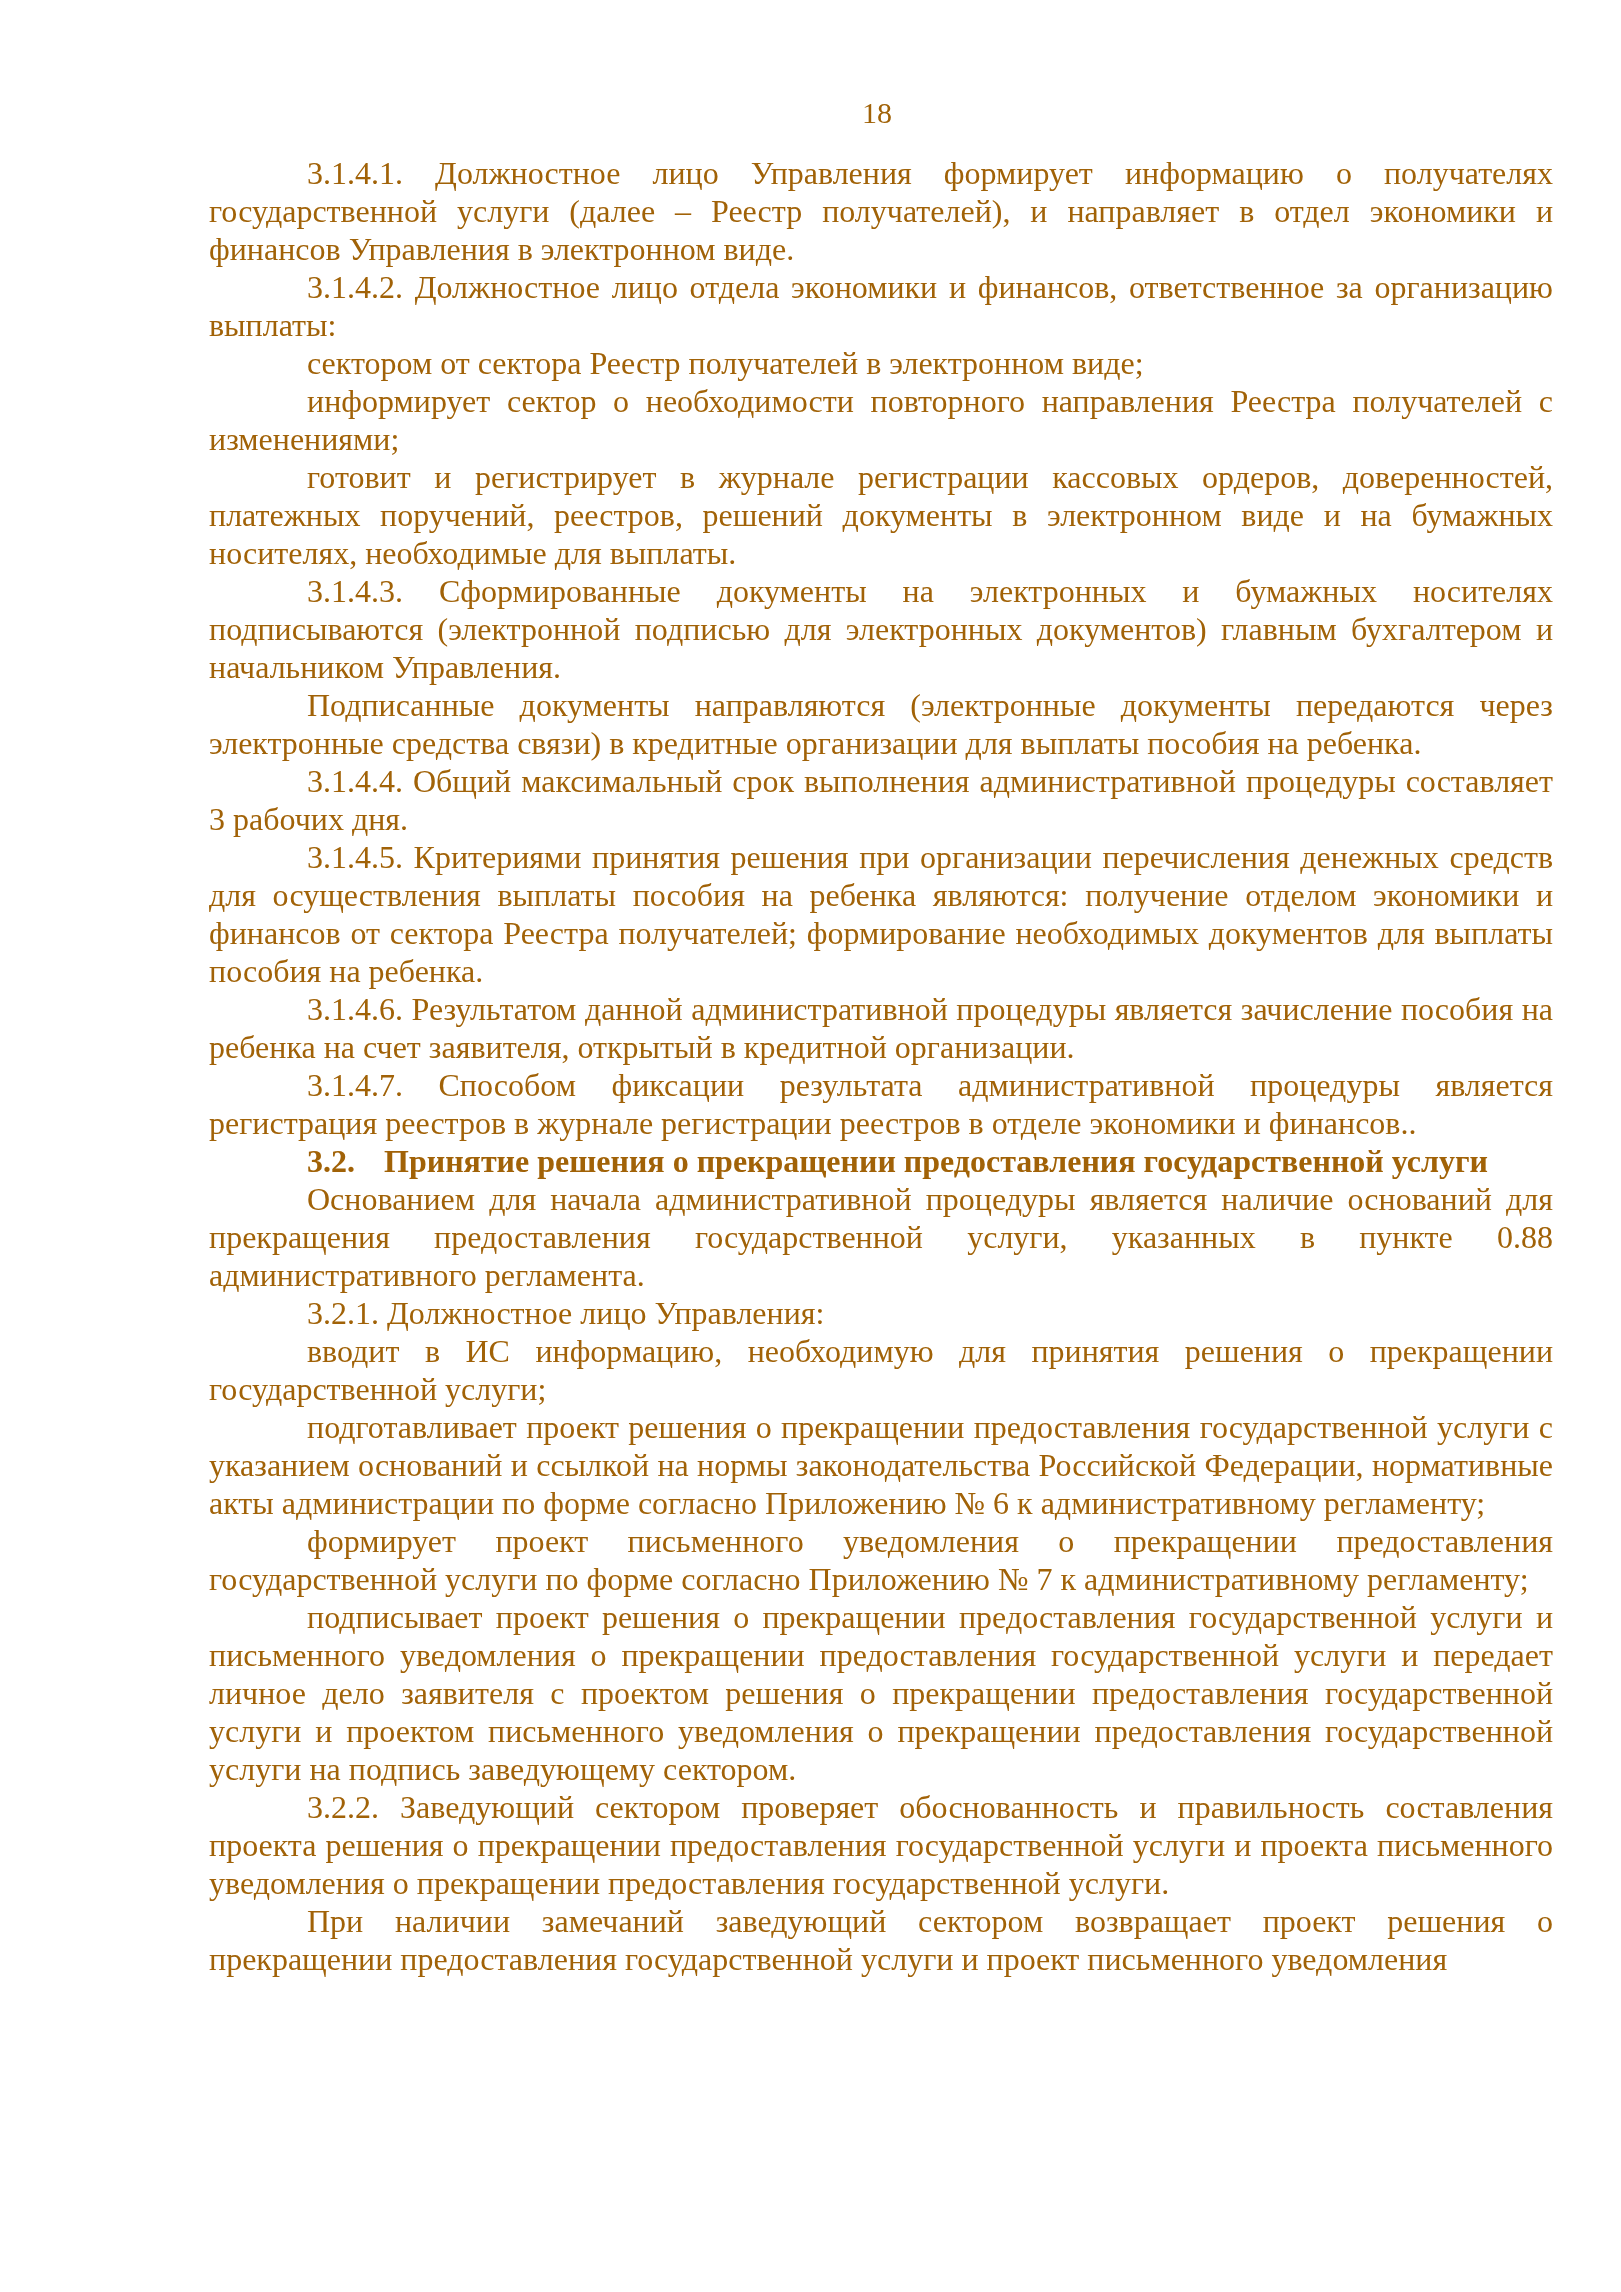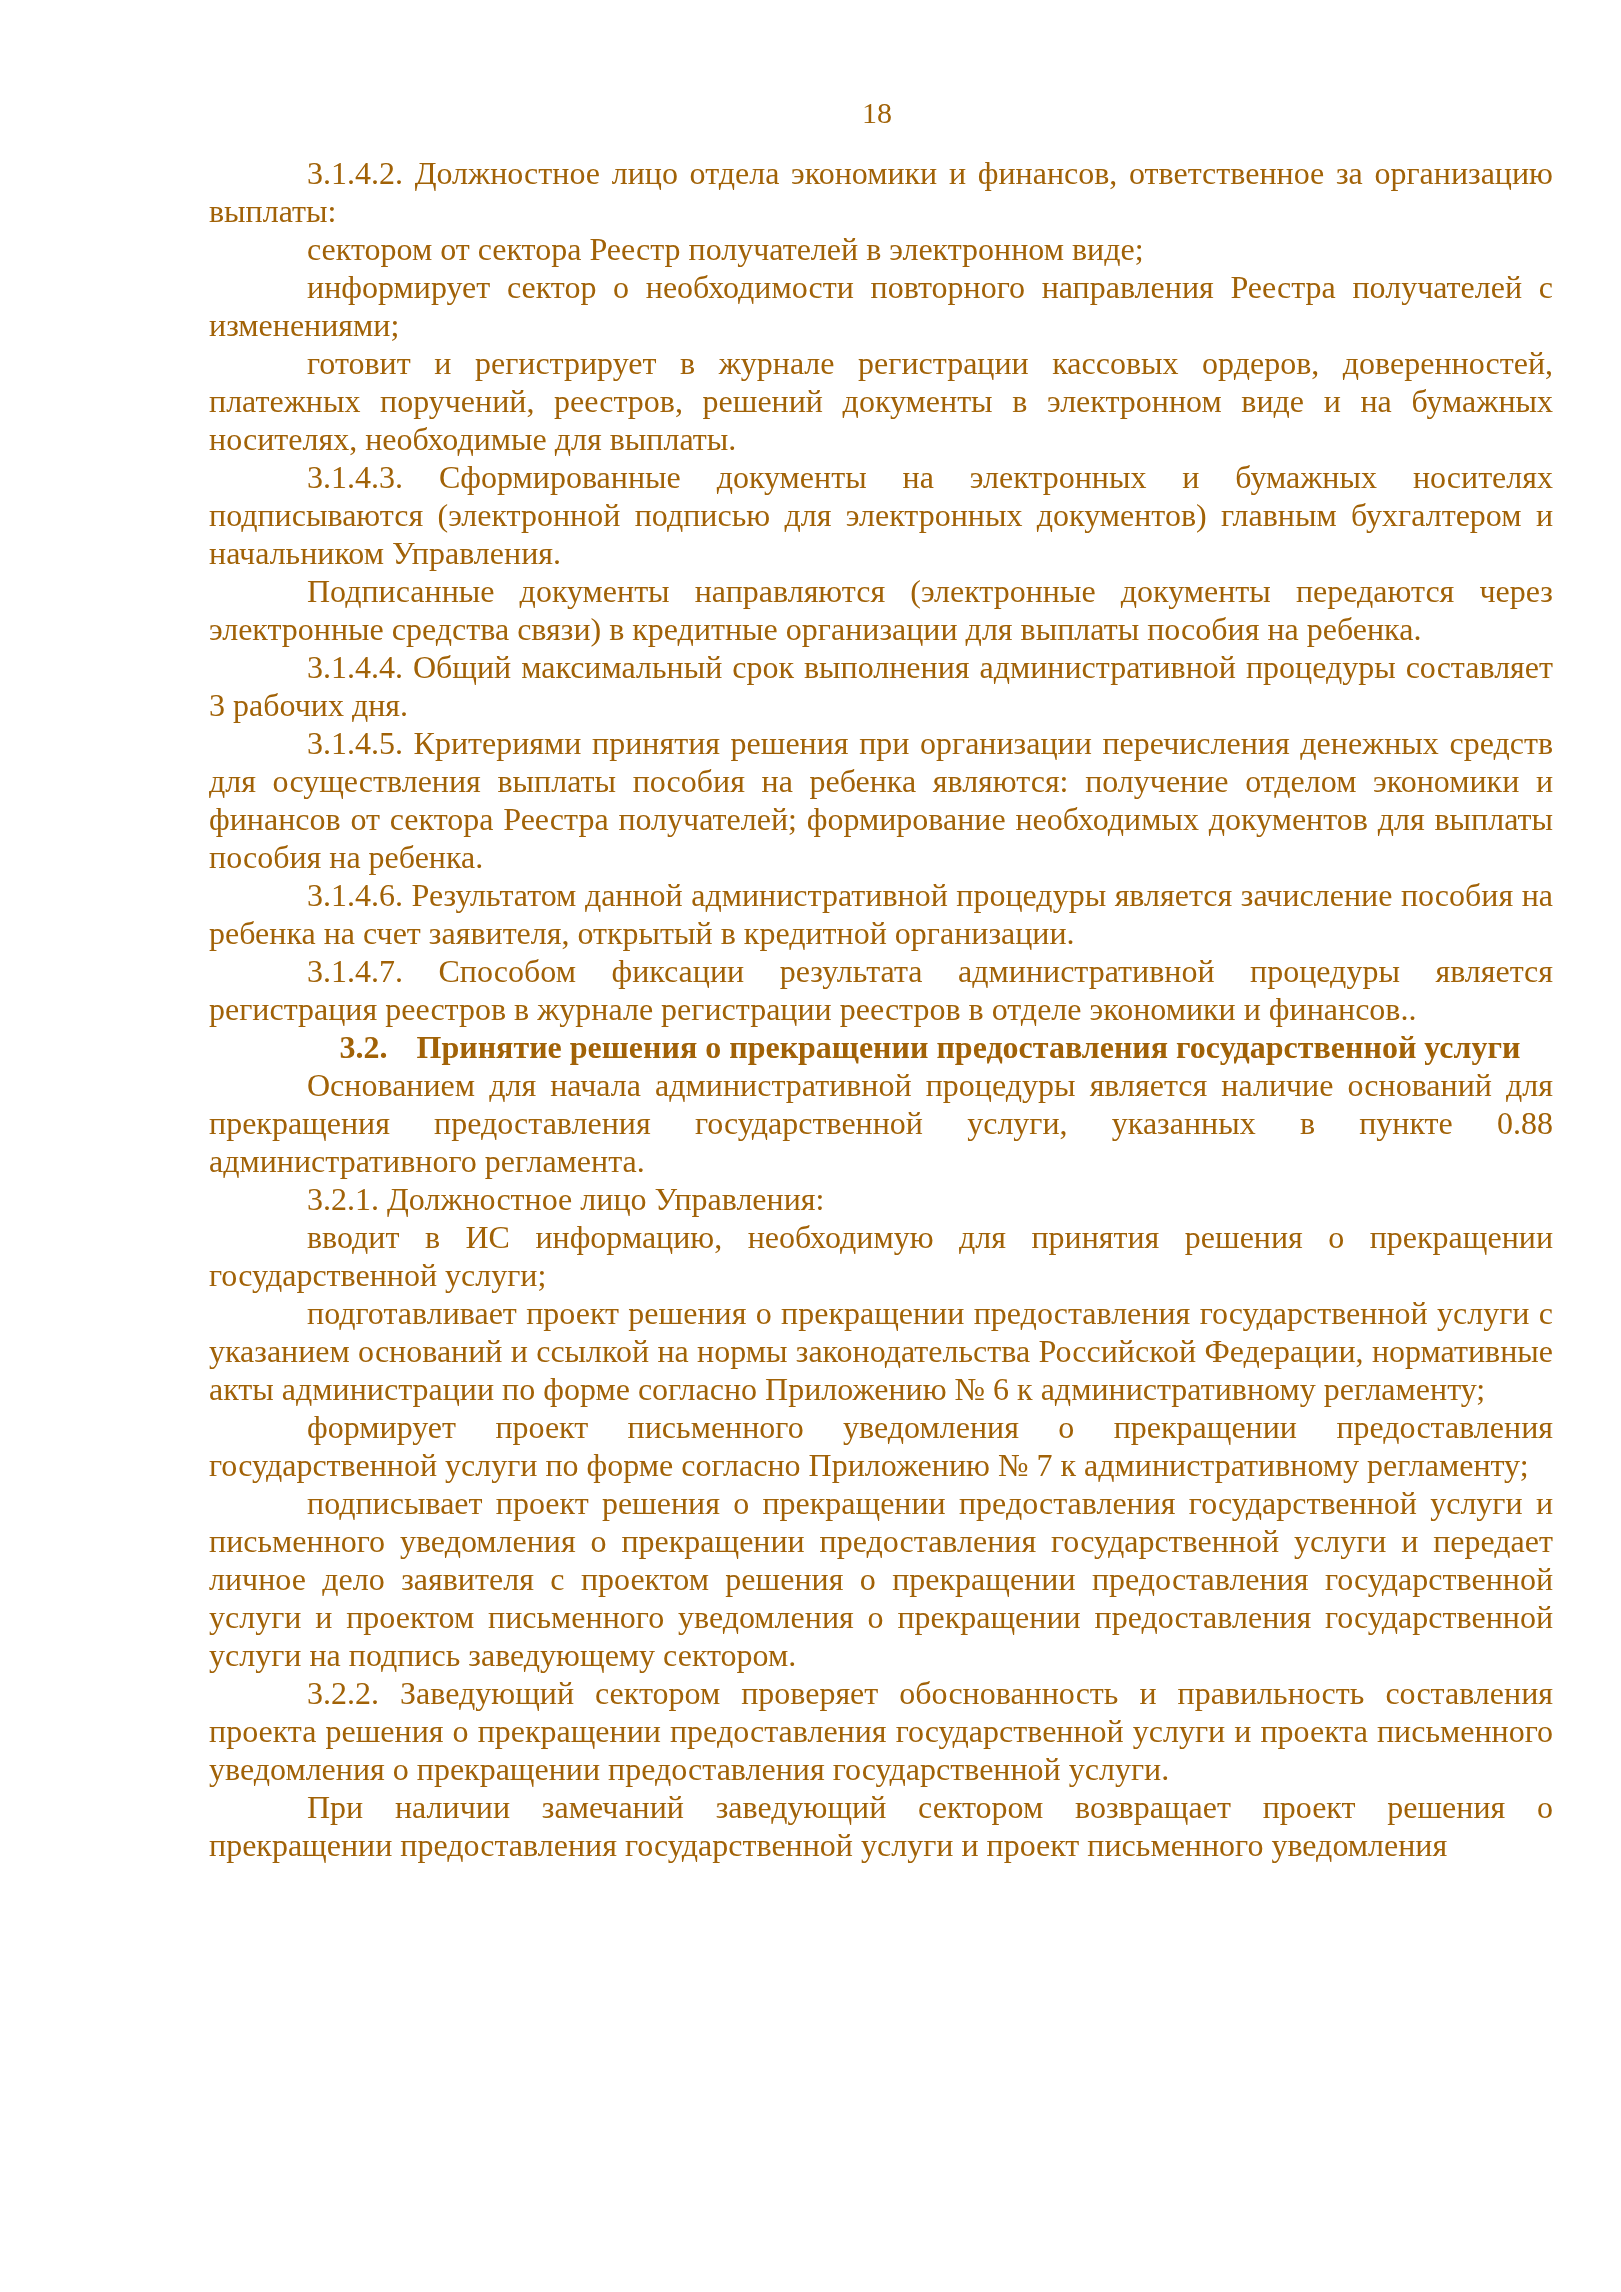--- a/index.html
+++ b/index.html
@@ -1,30 +1,31 @@
 <!DOCTYPE html>
 <html><head>
 <meta charset="utf-8">
 <style>
   html, body { margin: 0; padding: 0; background: #ffffff; }
   body { width: 1621px; height: 2293px; position: relative; overflow: hidden; }
   .page { position: absolute; left: 0; top: 0; width: 1621px; height: 2293px; background: #ffffff; color: #a16207; font-family: "Liberation Serif", "DejaVu Serif", serif; }
   .page-number { position: absolute; left: 0; width: 1754px; top: 94px; text-align: center; font-size: 30px; line-height: 37px; }
   .body { position: absolute; left: 209px; top: 154px; width: 1344px; font-size: 32px; line-height: 38px; }
   .body p { margin: 0; padding: 0; text-align: justify; text-indent: 98px; }
-  .body p.heading { font-weight: bold; text-align: center; }
+  .body p.heading { font-weight: bold; text-align: left; }
   .body p .num-gap { display: inline-block; width: 29px; }
 </style>
 </head>
 <body>
 
 <div class="page">
   <div class="page-number">18</div>
 
   <div class="body">
+    <p>3.1.4.1. Должностное лицо Управления формирует информацию о получателях государственной услуги (далее – Реестр получателей), и направляет в отдел экономики и финансов Управления в электронном виде.</p>
     <p>3.1.4.2. Должностное лицо отдела экономики и финансов, ответственное за организацию выплаты:</p>
     <p>сектором от сектора Реестр получателей в электронном виде;</p>
     <p>информирует сектор о необходимости повторного направления Реестра получателей с изменениями;</p>
     <p>готовит и регистрирует в журнале регистрации кассовых ордеров, доверенностей, платежных поручений, реестров, решений документы в электронном виде и на бумажных носителях, необходимые для выплаты.</p>
     <p>3.1.4.3. Сформированные документы на электронных и бумажных носителях подписываются (электронной подписью для электронных документов) главным бухгалтером и начальником Управления.</p>
     <p>Подписанные документы направляются (электронные документы передаются через электронные средства связи) в кредитные организации для выплаты пособия на ребенка.</p>
     <p>3.1.4.4. Общий максимальный срок выполнения административной процедуры составляет 3 рабочих дня.</p>
     <p>3.1.4.5. Критериями принятия решения при организации перечисления денежных средств для осуществления выплаты пособия на ребенка являются: получение отделом экономики и финансов от сектора Реестра получателей; формирование необходимых документов для выплаты пособия на ребенка.</p>
     <p>3.1.4.6. Результатом данной административной процедуры является зачисление пособия на ребенка на счет заявителя, открытый в кредитной организации.</p>
     <p>3.1.4.7. Способом фиксации результата административной процедуры является регистрация реестров в журнале регистрации реестров в отделе экономики и финансов..</p>

